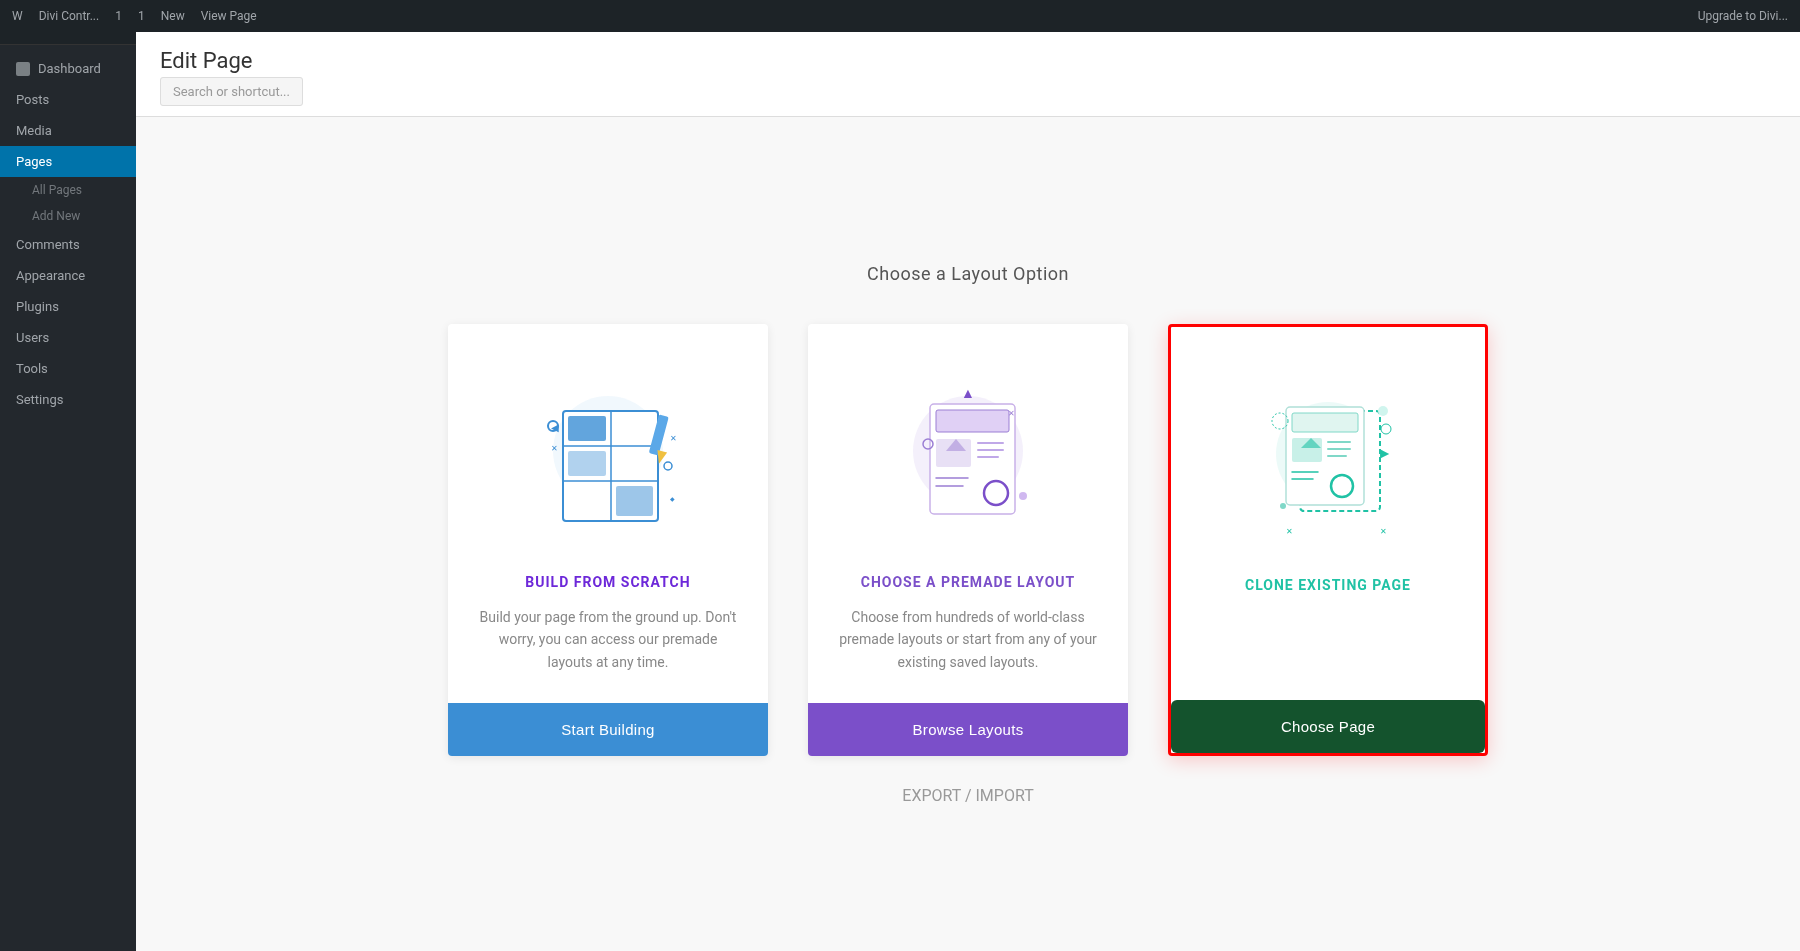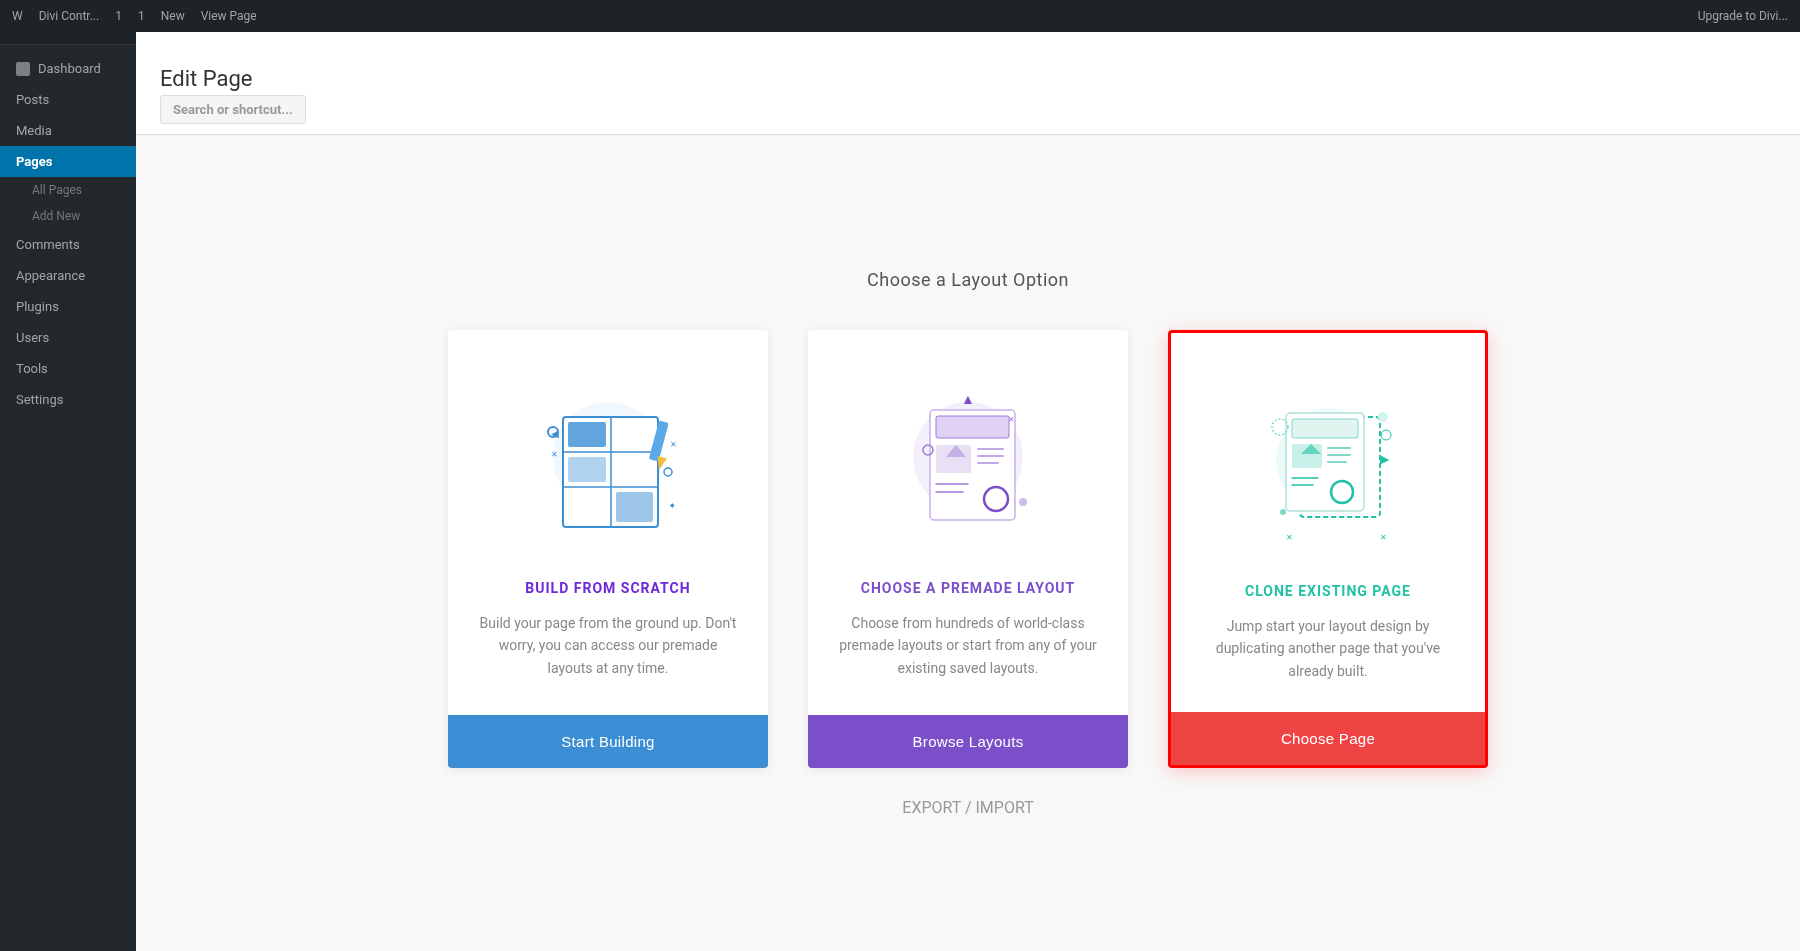--- a/index.html
+++ b/index.html
@@ -50,21 +50,20 @@
       color: #a0a5aa;
       font-size: 13px;
       cursor: pointer;
       display: flex;
       align-items: center;
       gap: 8px;
     }
     .sidebar-item.active {
       background: #0073aa;
       color: #fff;
-      font-weight: bold;
     }
     .sidebar-item-icon {
       width: 14px;
       height: 14px;
       background: currentColor;
       opacity: 0.7;
       border-radius: 2px;
     }
     .sidebar-sub-item {
       padding: 6px 16px 6px 32px;
@@ -108,34 +107,32 @@
     }
     .page-header {
       background: #fff;
       padding: 16px 24px;
       border-bottom: 1px solid #ddd;
     }
     .page-title {
       font-size: 22px;
       color: #333;
       font-weight: 400;
-      margin-top: 18px;
     }
     .page-header-sub {
       margin-top: 8px;
     }
     .search-bar {
       background: #f5f5f5;
       border: 1px solid #ddd;
       border-radius: 3px;
       padding: 6px 12px;
       font-size: 13px;
       color: #999;
       width: 280px;
-      font-weight: bold;
     }
 
     
     .content-area {
       flex: 1;
       padding: 40px;
       display: flex;
       flex-direction: column;
       align-items: center;
       justify-content: center;
@@ -213,21 +210,21 @@
       border: none;
       padding: 18px;
       font-size: 15px;
       color: #fff;
       cursor: pointer;
       font-weight: 500;
       letter-spacing: 0.3px;
     }
     .card-btn.blue-btn { background: #3b8ed4; }
     .card-btn.purple-btn { background: #7b4fc9; }
-    .card-btn.teal-btn { background: #ef4444; }
+    .card-btn.teal-btn { background: #14532d; border-radius: 6px; }
 
     .footer-text {
       margin-top: 30px;
       color: #999;
       font-size: 16px;
     }
 
     
     svg { display: block; }
   </style>
@@ -401,21 +398,20 @@
               <circle cx="52" cy="52" r="8" fill="none" stroke="#20c2a5" stroke-width="1" stroke-dasharray="2,2"></circle>
               <circle cx="155" cy="42" r="5" fill="#d0f5ee"></circle>
               <text x="152" y="88" font-size="12" fill="#20c2a5">▶</text>
               <text x="58" y="165" font-size="8" fill="#20c2a5">✕</text>
               <text x="152" y="165" font-size="8" fill="#20c2a5">✕</text>
               <circle cx="55" cy="137" r="3" fill="#80d8c8"></circle>
               <circle cx="158" cy="60" r="5" fill="none" stroke="#20c2a5" stroke-width="1"></circle>
             </svg>
           </div>
           <div class="card-heading teal">CLONE EXISTING PAGE</div>
-          <p class="card-description">Jump start your layout design by duplicating another page that you've already built.</p>
         </div>
         <div class="card-footer">
           <button class="card-btn teal-btn">Choose Page</button>
         </div>
       </div>
 
     </div>
 
     <div class="footer-text">EXPORT / IMPORT</div>
   </div>

